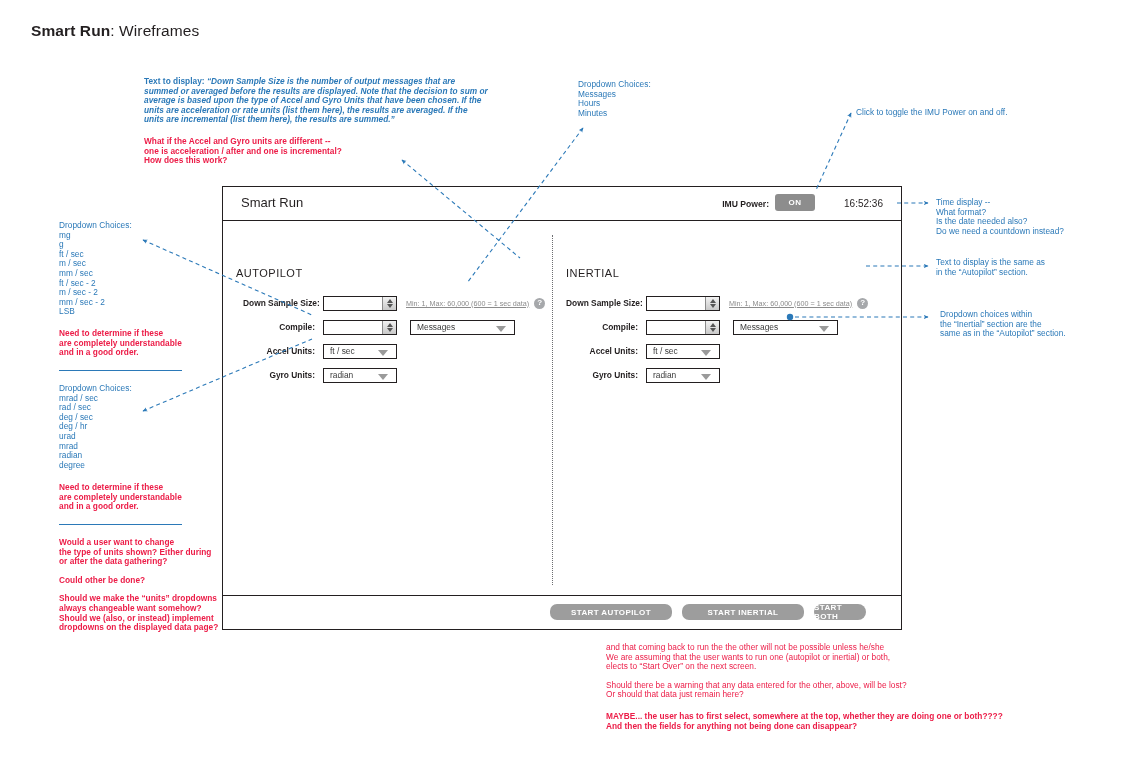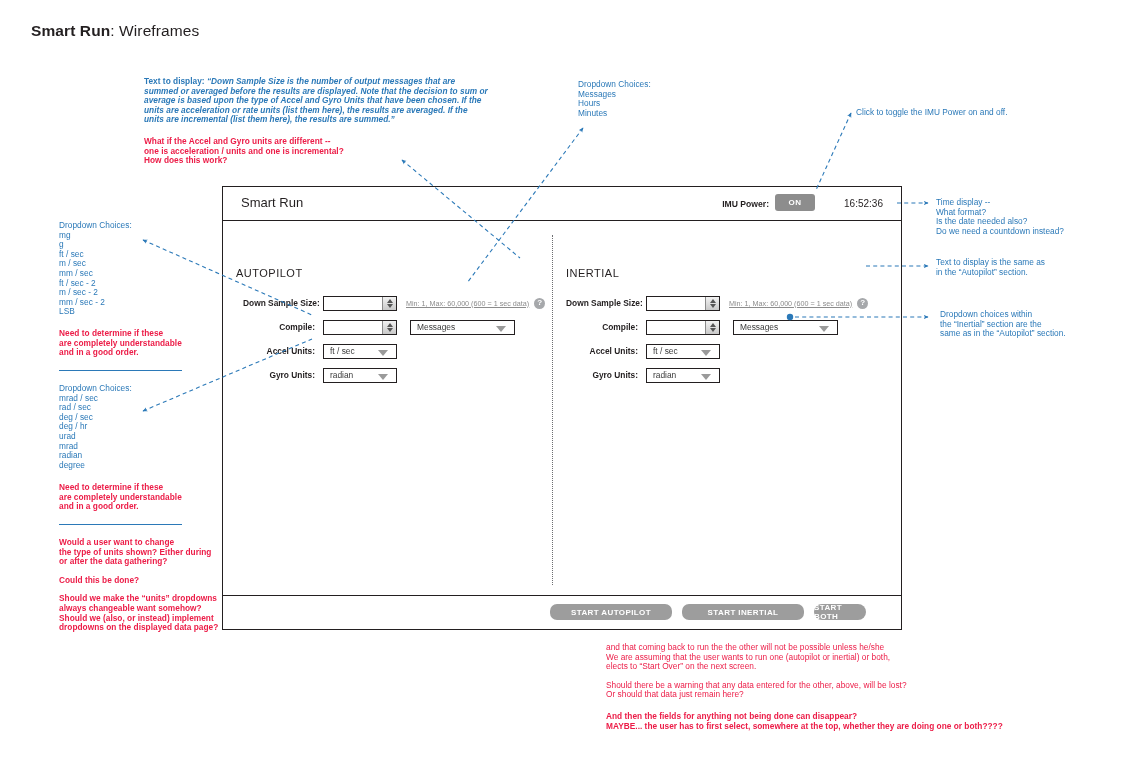--- a/index.html
+++ b/index.html
@@ -299,35 +299,35 @@
   <p>Need to determine if these</p>
   <p>are completely understandable</p>
   <p>and in a good order.</p>
 </div>
 <div class="rule" style="left:59px; top:524px; width:123px;"></div>
 
 <div class="note red bold" style="left:59px; top:538px; width:190px;">
   <p>Would a user want to change</p>
   <p>the type of units shown? Either during</p>
   <p>or after the data gathering?</p>
-  <p class="gap">Could this be done?</p>
+  <p class="gap">Could other be done?</p>
   <p class="gap">Should we make the “units” dropdowns</p>
   <p>always changeable want somehow?</p>
   <p>Should we (also, or instead) implement</p>
   <p>dropdowns on the displayed data page?</p>
 </div>
 
 <div class="note blue bold" id="note-ds-text" style="left:144px; top:77px; width:345px;">
   <p>
     <span>Text to display: </span><span class="it">“Down Sample Size is the number of output messages that are summed or averaged before the results are displayed. Note that the decision to sum or average is based upon the type of Accel and Gyro Units that have been chosen. If the units are acceleration or rate units </span><span class="it">(list them here)</span><span class="it">, the results are averaged. If the units are incremental </span><span class="it">(list them here)</span><span class="it">, the results are summed.”</span>
   </p>
 </div>
 <div class="note red bold" style="left:144px; top:137px; width:250px;">
   <p>What if the Accel and Gyro units are different --</p>
-  <p>one is acceleration / units and one is incremental?</p>
+  <p>one is acceleration / after and one is incremental?</p>
   <p>How does this work?</p>
 </div>
 
 <div class="note blue" id="note-compile-dd" style="left:578px; top:80px; width:150px;">
   <p>Dropdown Choices:</p>
   <p>Messages</p>
   <p>Hours</p>
   <p>Minutes</p>
 </div>
 
@@ -354,22 +354,22 @@
 </div>
 
 <div class="note red" style="left:606px; top:643px; width:420px;">
   <p>and that coming back to run the the other will not be possible unless he/she</p>
   <p>We are assuming that the user wants to run one (autopilot or inertial) or both,</p>
   <p>elects to “Start Over” on the next screen.</p>
   <p class="gap">Should there be a warning that any data entered for the other, above, will be lost?</p>
   <p>Or should that data just remain here?</p>
 </div>
 <div class="note red bold" style="left:606px; top:712px; width:420px;">
+  <p>MAYBE... the user has to first select, somewhere at the top, whether they are doing one or both????</p>
   <p>And then the fields for anything not being done can disappear?</p>
-  <p>MAYBE... the user has to first select, somewhere at the top, whether they are doing one or both????</p>
 </div>
 
 <div class="window">
 
   <div class="win-header">
     <div class="win-title">Smart Run</div>
     <div class="imu-label">IMU Power:</div>
     <div class="imu-toggle">ON</div>
     <div class="clock">16:52:36</div>
   </div>

